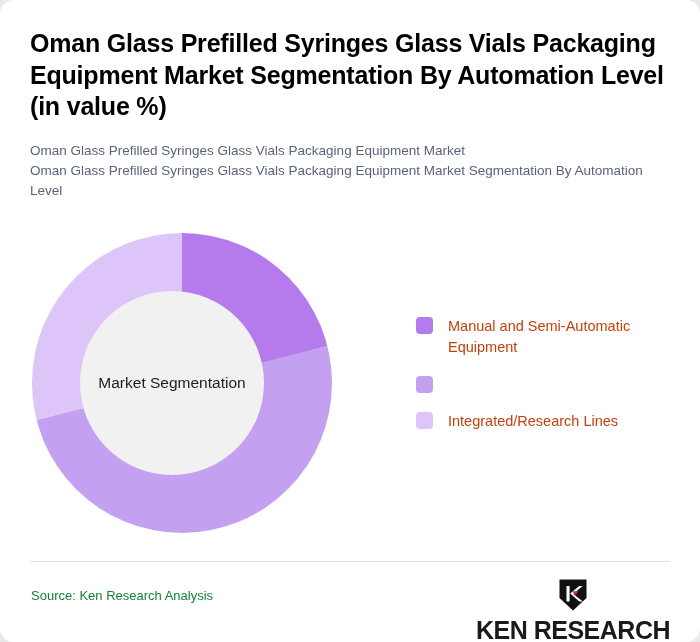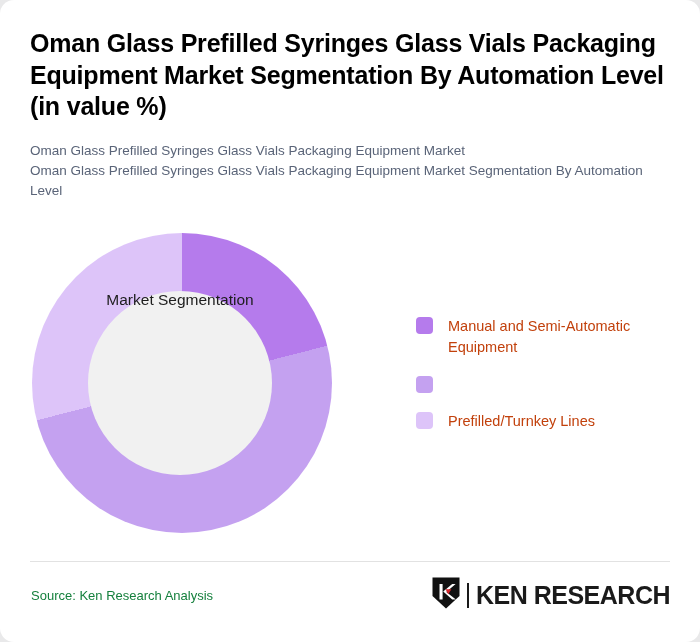--- a/index.html
+++ b/index.html
@@ -58,26 +58,26 @@
     height: 300px;
   }
   #donut {
     position: absolute;
     left: 0; top: 0;
     width: 300px; height: 300px;
     border-radius: 50%;
   }
   #hole {
     position: absolute;
-    left: 56px; top: 58px;
+    left: 48px; top: 58px;
     width: 184px; height: 184px;
     border-radius: 50%;
     background: #f1f1f1;
     display: flex;
-    align-items: flex-start;
+    align-items: center;
     justify-content: center;
   }
   #hole-label {
     font-size: 15.5px;
     color: #1d1d1d;
     text-align: center;
   }
 
   #legend {
     position: absolute;
@@ -119,20 +119,21 @@
     font-size: 13px;
     color: #15803d;
   }
   #logo {
     position: absolute;
     right: 30px;
     top: 578px;
     display: flex;
     align-items: center;
     height: 34px;
+    flex-direction: column;
   }
   #logo-mark { flex: 0 0 auto; }
   #logo-bar {
     width: 2px;
     height: 25px;
     background: #1a1a1a;
     margin: 0 7px 0 6px;
   }
   #logo-text {
     font-size: 25px;
@@ -172,21 +173,21 @@
         <span class="legend-swatch" style="background: rgb(181, 123, 236);"></span>
         <span class="legend-label">Manual and Semi-Automatic Equipment</span>
       </div>
 
       <div class="legend-row">
         <span class="legend-swatch" style="background: rgb(196, 161, 240);"></span>
       </div>
 
       <div class="legend-row">
         <span class="legend-swatch" style="background: rgb(221, 196, 249);"></span>
-        <span class="legend-label">Prefilled/Turnkey Lines</span>
+        <span class="legend-label">Integrated/Research Lines</span>
       </div>
 
     </div>
   </div>
 
   <div id="divider"></div>
 
   <div id="source">Source: Ken Research Analysis</div>
 
   <div id="logo">

